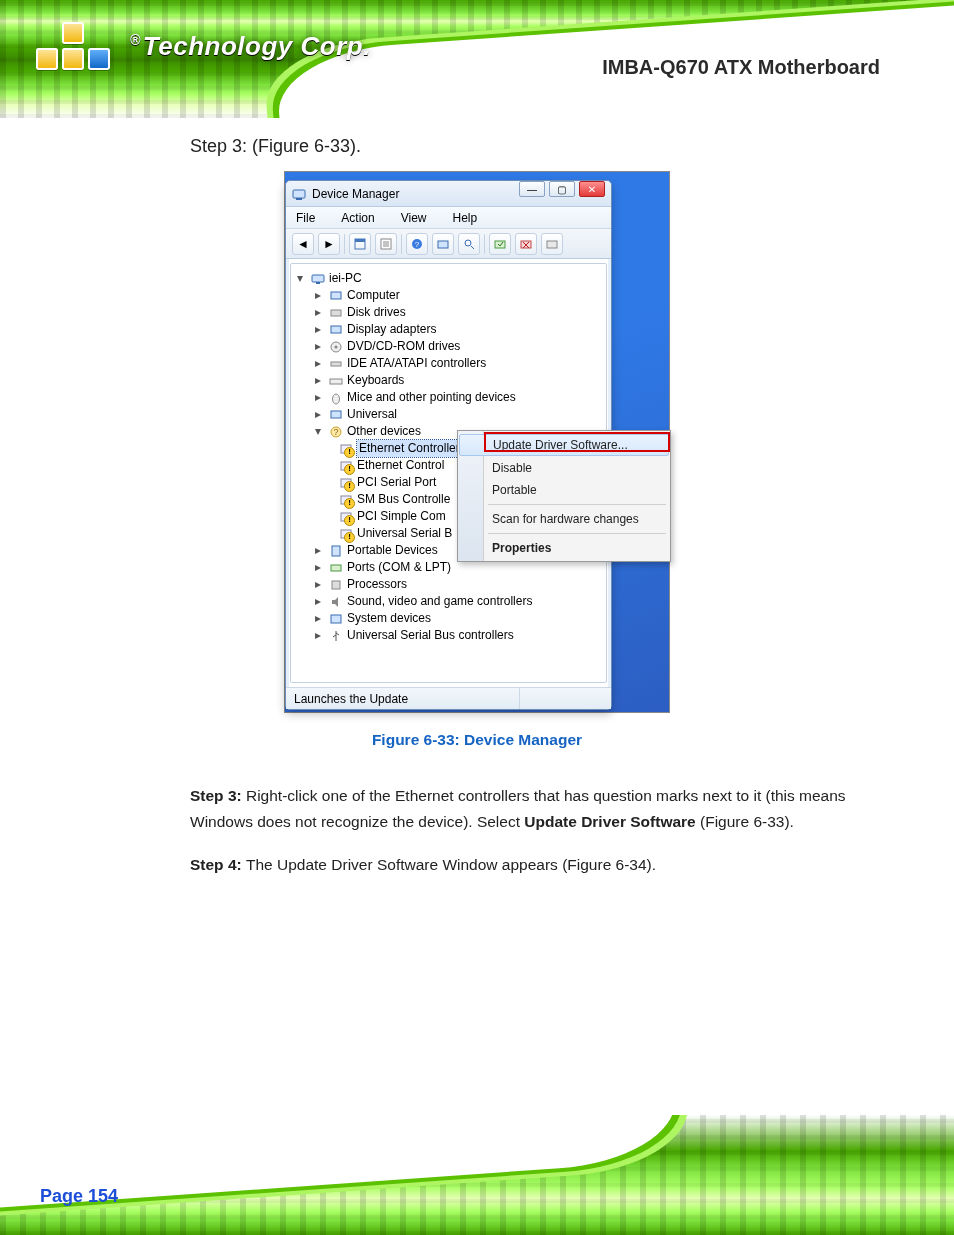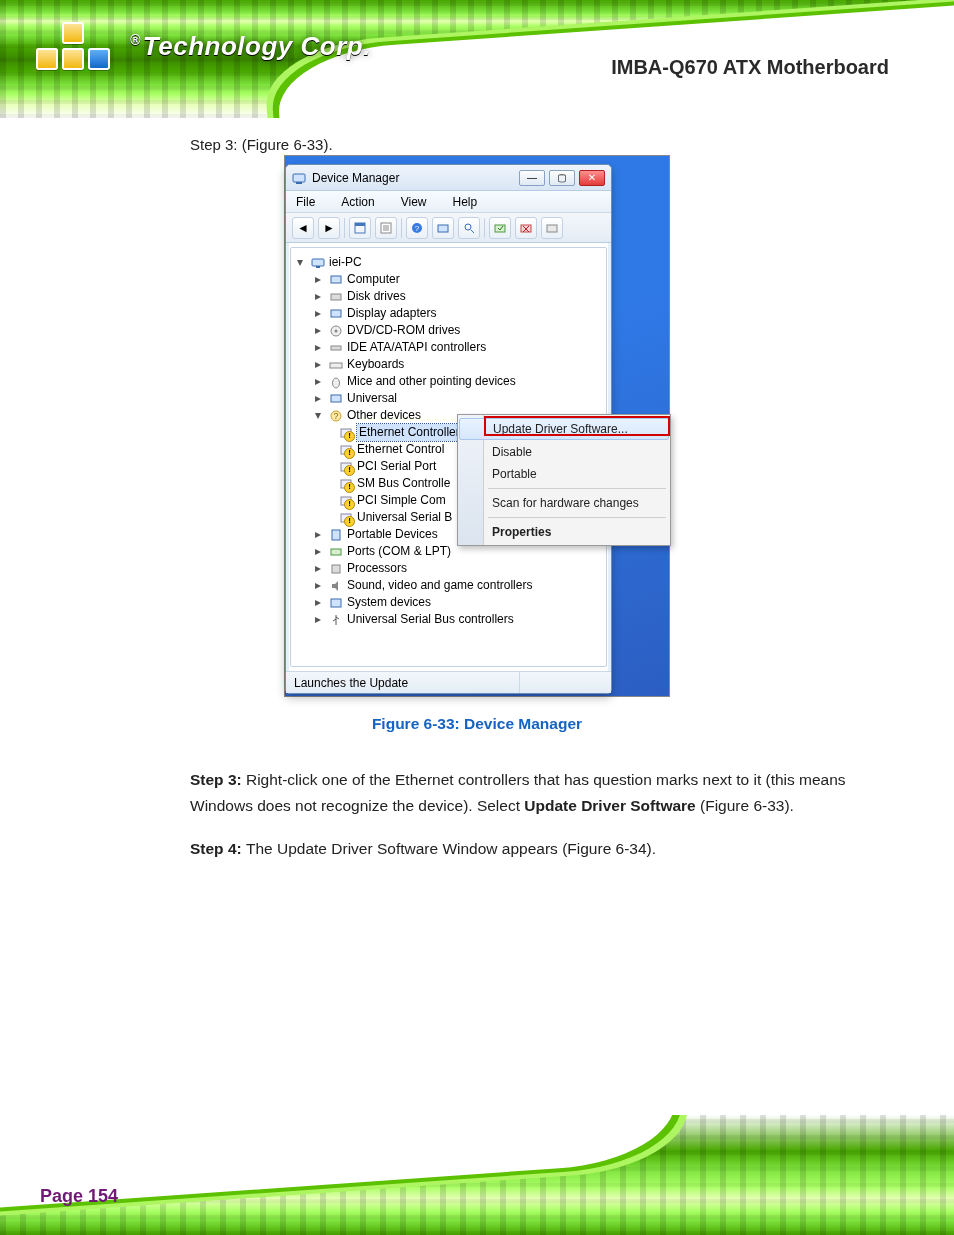--- a/index.html
+++ b/index.html
@@ -95,32 +95,32 @@
   }
 
   
   .page-content{
     position:absolute;
     top:130px; left:60px; right:60px;
     color:#222;
     font-size:15px;
   }
   .doc-header-right{
-    position:absolute; right:65px; top:56px;
+    position:absolute; right:74px; top:56px;
     font-size:20px; font-weight:700; color:#2a2a2a;
     text-shadow:0 1px 0 #fff;
   }
-  .step-line{ margin:6px 0 2px 130px; font-size:15px;}
+  .step-line{ margin:6px 0 14px 130px; font-size:18px;}
   .figure-caption{ text-align:center; margin-top:18px; font-weight:700; font-size:15.5px; color:#1563c2;}
   .steps-after{ margin:34px 0 0 130px; max-width:660px; font-size:15.5px; line-height:1.7;}
   .steps-after .step{ margin-bottom:16px;}
   .steps-after b{ font-weight:700;}
   .page-number{
     position:absolute; left:40px; bottom:28px;
-    font-weight:700; font-size:18px; color:#701a75;
+    font-weight:700; font-size:18px; color:#1d4ed8;
   }
 
   
   .screenshot{
     position:relative;
     width:386px; height:542px;
     margin:0 auto;
     background:linear-gradient(160deg,#2f79e6 0%,#2f79e6 40%,#2c5ec2 100%);
     border:1px solid #888;
   }
@@ -131,21 +131,21 @@
     border:1px solid #6b8db8;
     border-radius:5px;
     box-shadow:0 0 0 3px rgba(208,226,248,.55) inset, 0 4px 10px rgba(0,0,0,.25);
     display:flex; flex-direction:column;
     font-family:"Segoe UI", Tahoma, Arial, sans-serif;
     font-size:12px;
     color:#000;
   }
   .titlebar{
     height:26px;
-    display:flex; align-items:center; justify-content:space-between;
+    display:flex; justify-content:space-between;
     padding:0 6px 0 6px;
     background:linear-gradient(180deg,#eef4fb,#d9e6f5);
     border-bottom:1px solid #b9cbe1;
     border-top-left-radius:5px; border-top-right-radius:5px;
   }
   .titlebar .title{display:flex; align-items:center; gap:6px; font-size:12px;}
   .titlebar .btns{display:flex; gap:4px;}
   .tbtn{width:26px; height:16px; border:1px solid #8aa2c2; border-radius:2px; background:linear-gradient(180deg,#fdfefe,#dfe9f4); display:flex;align-items:center;justify-content:center;font-size:10px;}
   .tbtn.close{background:linear-gradient(180deg,#ff8f8f,#e33a3a); color:#fff; border-color:#b02020;}
   .menubar{height:22px; display:flex; align-items:center; gap:26px; padding:0 10px; background:linear-gradient(180deg,#f7fbff,#e8f0f8); border-bottom:1px solid #cdd8e6; font-size:12px;}

